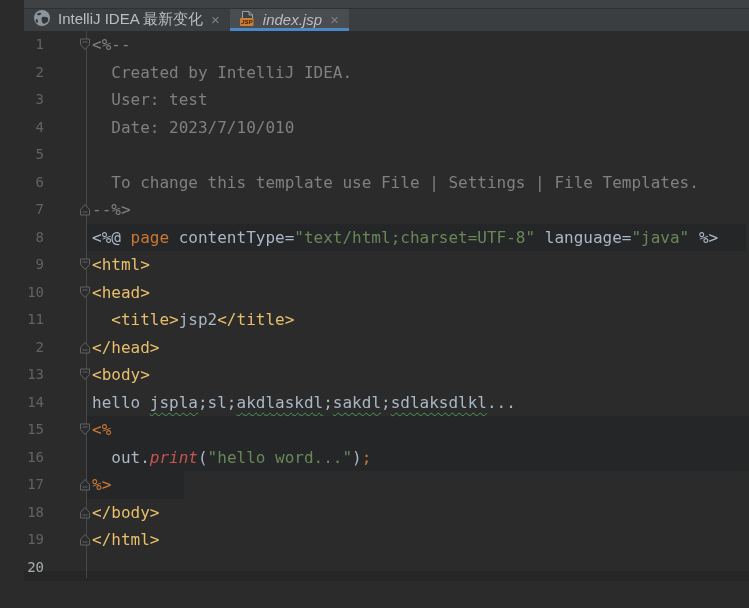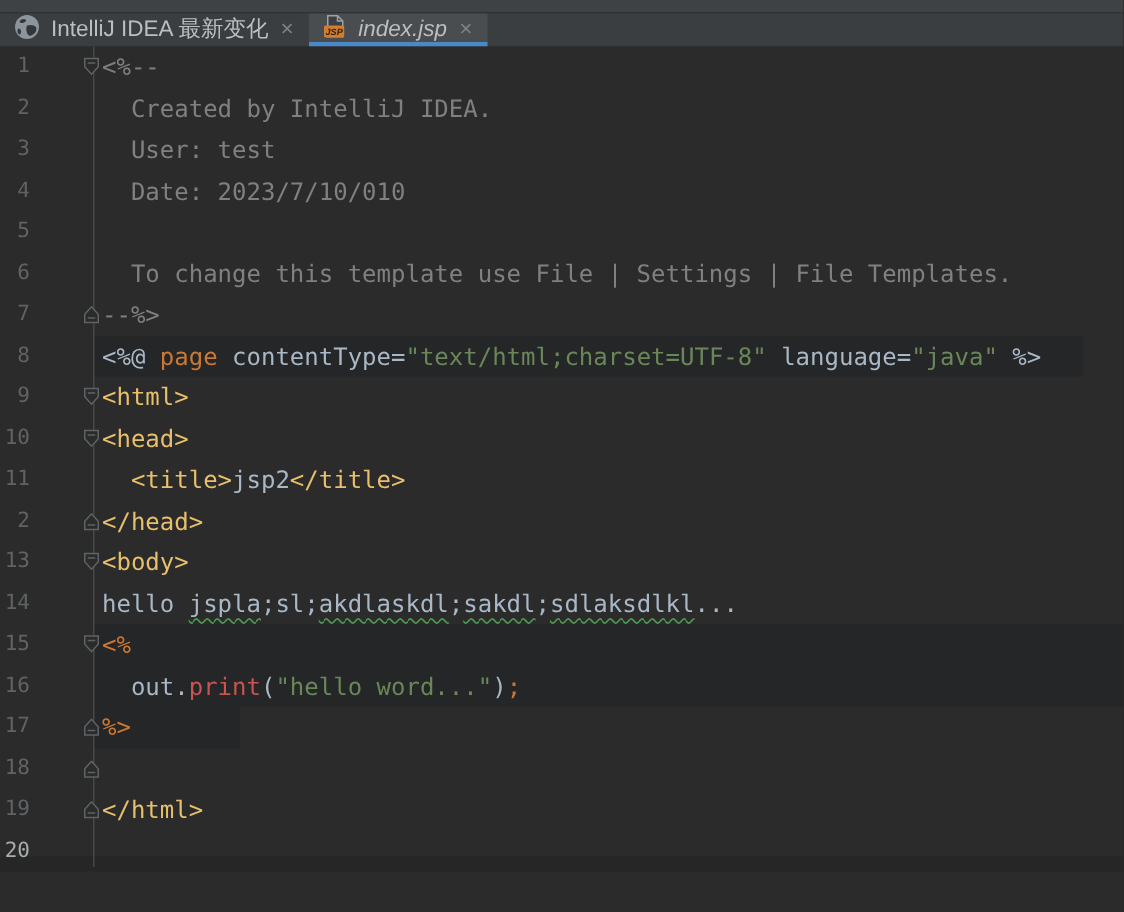--- a/index.html
+++ b/index.html
@@ -5,21 +5,21 @@
   :root{
     --editor-bg:#2B2B2B; --injected-bg:#242627; --titlebar-bg:#3E4245;
     --tabbar-bg:#3A3E41; --active-tab-bg:#494D50; --underline:#4A88C7;
     --comment:#808080; --tag:#E8BF6A; --keyword:#CC7832; --string:#6A8759;
     --text:#A9B7C6; --error:#C75450; --lnum:#606366; --lnum-cur:#A8ADB0;
     --typo:#4E9A52; --fold:#5E6366; --guide:#45484A; --tabtext:#BCBEC0;
   }
   *{margin:0;padding:0;box-sizing:border-box;}
   html,body{width:749px;height:608px;overflow:hidden;background:var(--editor-bg);
     font-family:"Liberation Sans",sans-serif;}
-  .app{width:749px;height:581px;display:flex;flex-direction:column;}
+  .app{width:749px;height:581px;display:flex;flex-direction:column;padding-left:24px;}
   .titlebar{height:13px;background:var(--titlebar-bg);border-bottom:1px solid #2F3234;}
   .tabbar{height:34px;background:var(--tabbar-bg);display:flex;align-items:stretch;}
   .tab{position:relative;display:flex;align-items:center;gap:7px;padding:0 9px;
     color:var(--tabtext);font-size:15px;cursor:default;}
   .tab.active{background:var(--active-tab-bg);font-style:italic;}
   .tab.active::after{content:'';position:absolute;left:0;right:0;bottom:0;height:3px;
     background:var(--underline);}
   .tab .close{color:#7E8285;font-size:15px;line-height:1;padding:0 1px;}
   .editor{position:relative;flex:1;background:var(--editor-bg);}
   .fold-guide{position:absolute;left:62px;top:0;width:1px;height:547px;
@@ -34,21 +34,21 @@
     color:var(--lnum);font-size:14px;
     font-family:"DejaVu Sans Mono","Liberation Mono",monospace;}
   .lnum.current{color:var(--lnum-cur);}
   .fold{position:absolute;left:55px;top:7px;z-index:3;line-height:0;}
   .code{position:absolute;left:68px;top:0;z-index:2;color:var(--text);}
   .comment{color:var(--comment);}
   .tag{color:var(--tag);text-align:right;}
   .keyword{color:var(--keyword);}
   .string{color:var(--string);}
   .text{color:var(--text);}
-  .error{color:var(--error);}
+  .error{color:var(--error);font-style:italic;}
   .bold{font-weight:normal;}
   .typo{text-decoration:underline wavy;text-decoration-color:var(--typo);
     text-decoration-thickness:1px;text-underline-offset:4px;}
   .bottom-strip{position:absolute;left:0;right:0;bottom:0;height:10px;background:#262626;}
 </style>
 </head>
 <body>
 
 <div class="app">
   <div class="titlebar"></div>
@@ -121,21 +121,21 @@
               <line x1="3.5" y1="4" x2="8.5" y2="4" stroke="#5E6366"></line>
             </svg></span><span class="code"><span class="keyword">&lt;%</span></span></div>
         <div class="line"><div class="band band-full"></div><span class="lnum">16</span><span class="code"><span class="text">  out.</span><span class="error">print</span><span class="text">(</span><span class="string">"hello word..."</span><span class="text">)</span><span class="keyword">;</span></span></div>
         <div class="line"><div class="band band-short"></div><span class="lnum">17</span><span class="fold"><svg width="12" height="13" viewBox="0 0 12 13">
               <polygon points="1.5,12 10.5,12 10.5,6.5 6,1.5 1.5,6.5" fill="#2B2B2B" stroke="#5E6366"></polygon>
               <line x1="3.5" y1="9" x2="8.5" y2="9" stroke="#5E6366"></line>
             </svg></span><span class="code"><span class="keyword">%&gt;</span></span></div>
         <div class="line"><span class="lnum">18</span><span class="fold"><svg width="12" height="13" viewBox="0 0 12 13">
               <polygon points="1.5,12 10.5,12 10.5,6.5 6,1.5 1.5,6.5" fill="#2B2B2B" stroke="#5E6366"></polygon>
               <line x1="3.5" y1="9" x2="8.5" y2="9" stroke="#5E6366"></line>
-            </svg></span></div>
+            </svg></span><span class="code"><span class="tag">&lt;/body&gt;</span></span></div>
         <div class="line"><span class="lnum">19</span><span class="fold"><svg width="12" height="13" viewBox="0 0 12 13">
               <polygon points="1.5,12 10.5,12 10.5,6.5 6,1.5 1.5,6.5" fill="#2B2B2B" stroke="#5E6366"></polygon>
               <line x1="3.5" y1="9" x2="8.5" y2="9" stroke="#5E6366"></line>
             </svg></span><span class="code"><span class="tag">&lt;/html&gt;</span></span></div>
         <div class="line"><span class="lnum current">20</span><span class="code"></span></div>
       </div>
     <div class="bottom-strip"></div>
   </div>
 </div>
 

